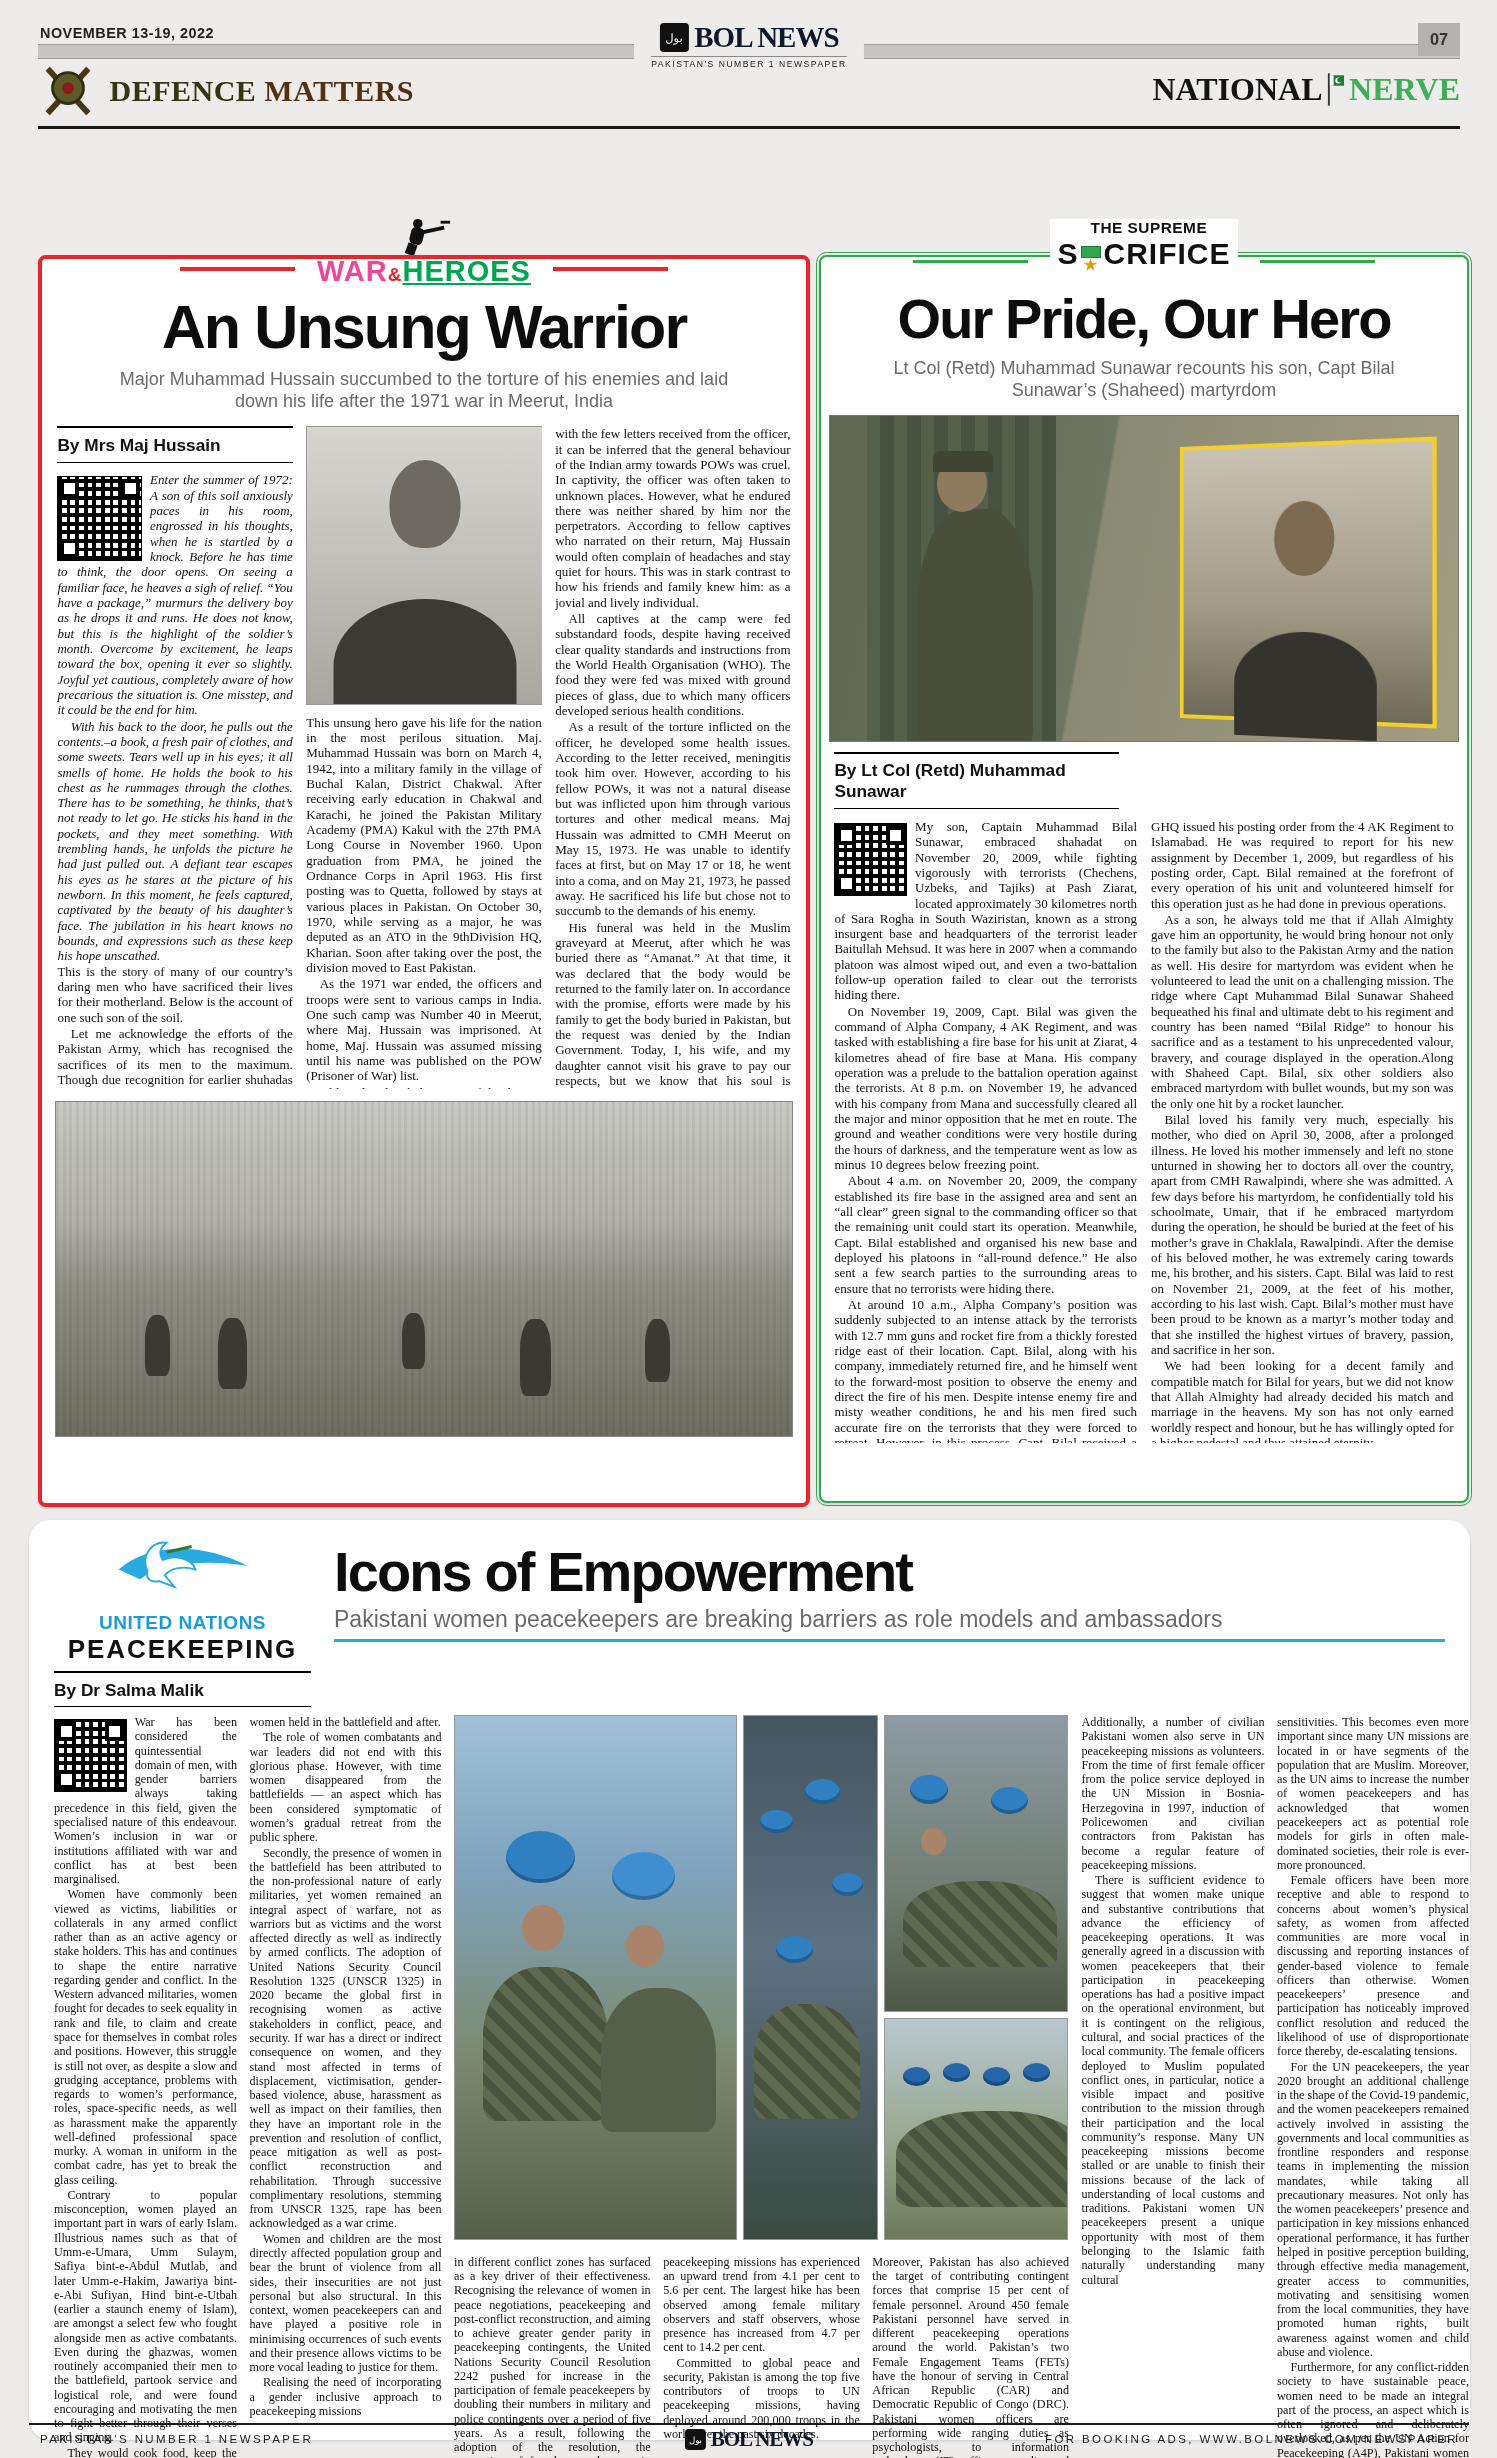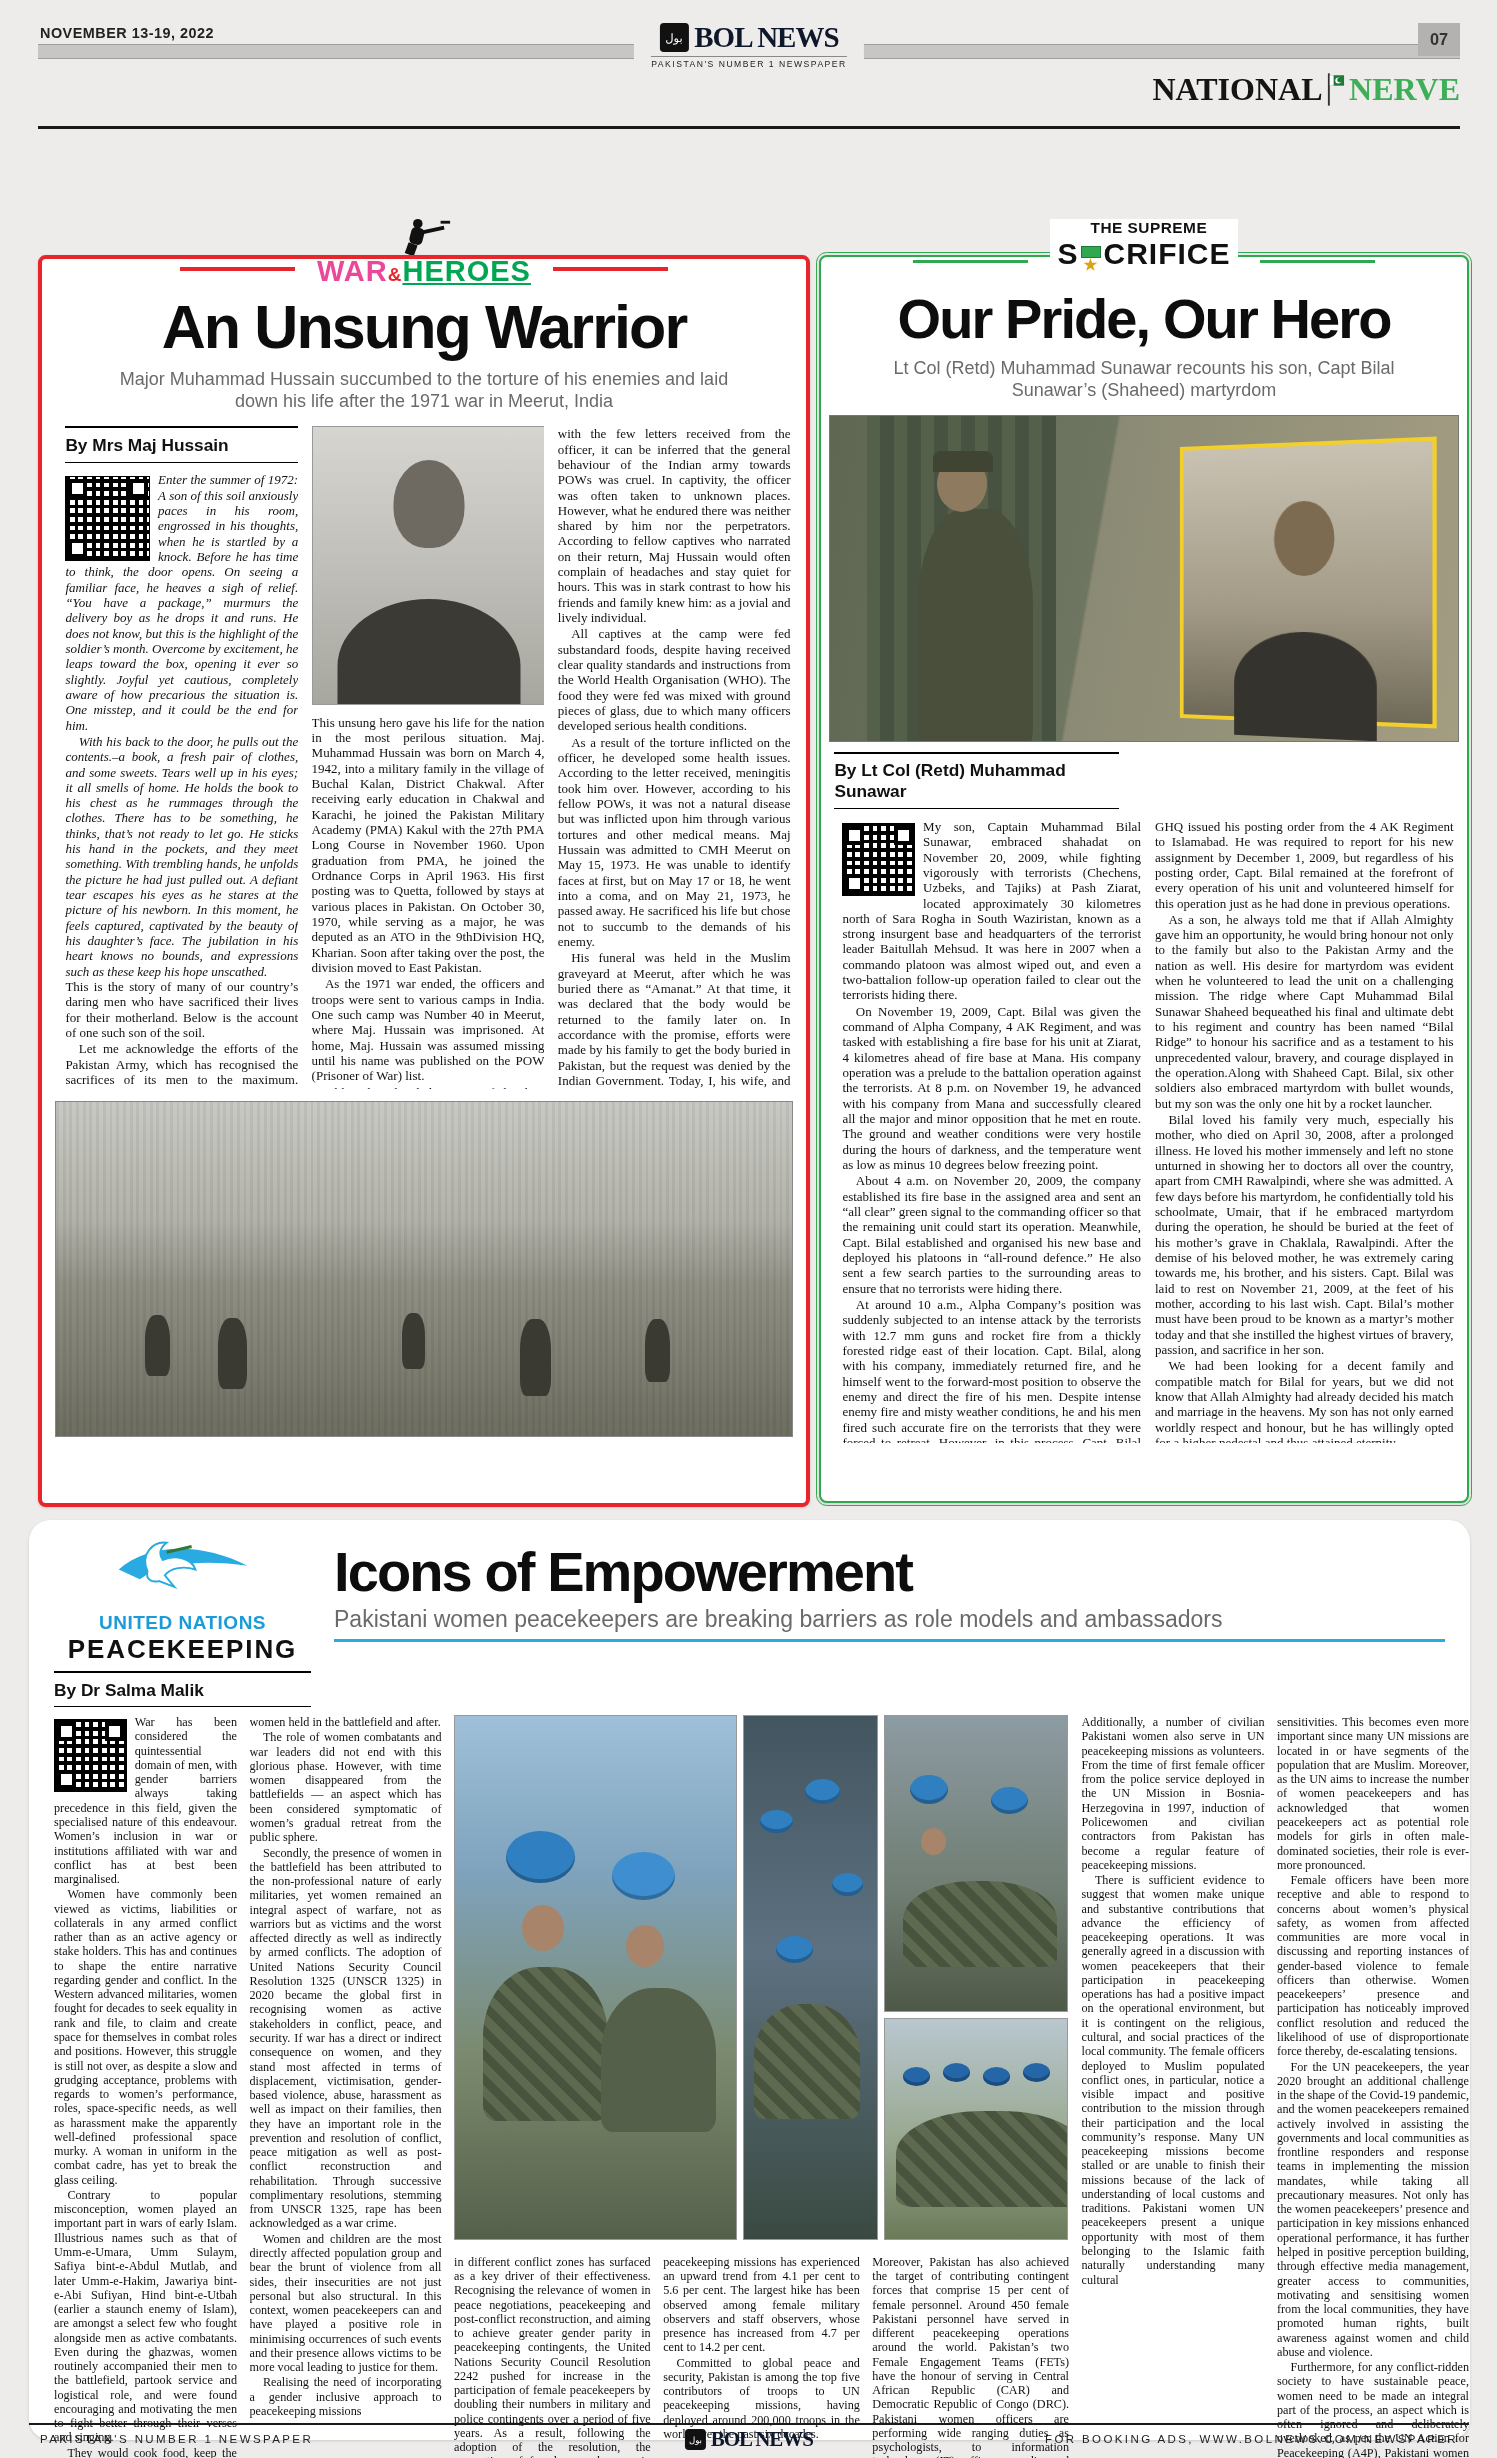--- a/index.html
+++ b/index.html
@@ -41,21 +41,21 @@
   .ss-top{font-size:15.4px;font-weight:900;color:#111;letter-spacing:0.5px;margin-left:33px;}
   .ss-main{font-size:30px;font-weight:900;color:#111;letter-spacing:1px;display:flex;align-items:flex-end;}
   .medal{display:inline-flex;flex-direction:column;align-items:center;width:25px;}
   .medal .ribbon{width:17.3px;height:9.6px;background:#2fa84f;border:1px solid #1c7a38;}
   .medal .star{color:#d9a514;font-size:15.4px;line-height:13.4px;font-style:normal;}
 
   
   .a-title{font-size:61px;font-weight:900;letter-spacing:-1.9px;color:#0d0d0d;text-align:center;margin:33px 9.6px 5.8px;}
   .a-sub{font-size:18px;color:#6a6a6a;text-align:center;margin:3.8px 58px 13.4px;line-height:1.25;}
   .byline{font-size:17.3px;font-weight:900;color:#111;border-top:2.9px solid #000;border-bottom:1px solid #000;padding:6.7px 0 5.8px;margin-bottom:9.6px;}
-  .cols{display:flex;gap:13.4px;padding:0 15.4px;margin-left:8px;}
+  .cols{display:flex;gap:13.4px;padding:0 15.4px;}
   .col{flex:1;overflow:hidden;text-align:justify;}
   .body-txt p{margin:0;font-family:"Liberation Serif",serif;font-size:13px;line-height:1.18;color:#111;}
   .body-txt p + p{text-indent:13.4px;margin-top:1px;}
   .italic p{font-style:italic;}
   
   .qr{float:left;width:83px;height:83px;margin:3.8px 7.7px 1.9px 0;border:1.9px solid #000;position:relative;
       background:repeating-linear-gradient(90deg,#000 0 3.8px,transparent 3.8px 8.6px),repeating-linear-gradient(0deg,#000 0 3.8px,#fff 3.8px 8.6px);}
   .qr::before,.qr::after,.qr .qf{content:"";position:absolute;width:19px;height:19px;background:#fff;border:4.8px solid #000;box-sizing:border-box;}
   .qr::before{left:1.9px;top:1.9px;} .qr::after{right:1.9px;top:1.9px;} .qr .qf{left:1.9px;bottom:1.9px;}
   .qr.small{width:71px;height:71px;}
@@ -132,20 +132,34 @@
     <div class="brand">
       <div class="brand-row">
         <div class="brand-box">بول</div>
         <div class="brand-name">BOL NEWS</div>
       </div>
       <div class="brand-tag">PAKISTAN'S NUMBER 1 NEWSPAPER</div>
     </div>
     <div class="pageno">07</div>
   </div>
   <div class="sections-row">
+    <div class="sec-left">
+      <span>
+        <svg width="60" height="56" viewBox="0 0 62 58">
+          <line x1="10" y1="6" x2="52" y2="52" stroke="#4a3517" stroke-width="6"></line>
+          <line x1="52" y1="6" x2="10" y2="52" stroke="#4a3517" stroke-width="6"></line>
+          <circle cx="31" cy="26" r="16" fill="#5b5b2a" stroke="#2f2f12" stroke-width="3"></circle>
+          <circle cx="31" cy="26" r="6" fill="#8b1a1a"></circle>
+        </svg>
+      </span>
+      <span class="dm-title">
+        <span class="w1">DEFENCE</span>
+        <span class="w2">MATTERS</span>
+      </span>
+    </div>
     <div class="sec-right">
       <span class="nn-black">NATIONAL</span>
       <span>
         <svg width="19" height="33" viewBox="0 0 20 34">
           <rect x="2" y="0" width="2" height="34" fill="#333"></rect>
           <rect x="4" y="2" width="15" height="11" fill="#1d7a38"></rect>
           <rect x="4" y="2" width="4" height="11" fill="#fff"></rect>
           <circle cx="13" cy="7.5" r="3.2" fill="#fff"></circle>
           <circle cx="14.4" cy="6.9" r="2.6" fill="#1d7a38"></circle>
         </svg>

